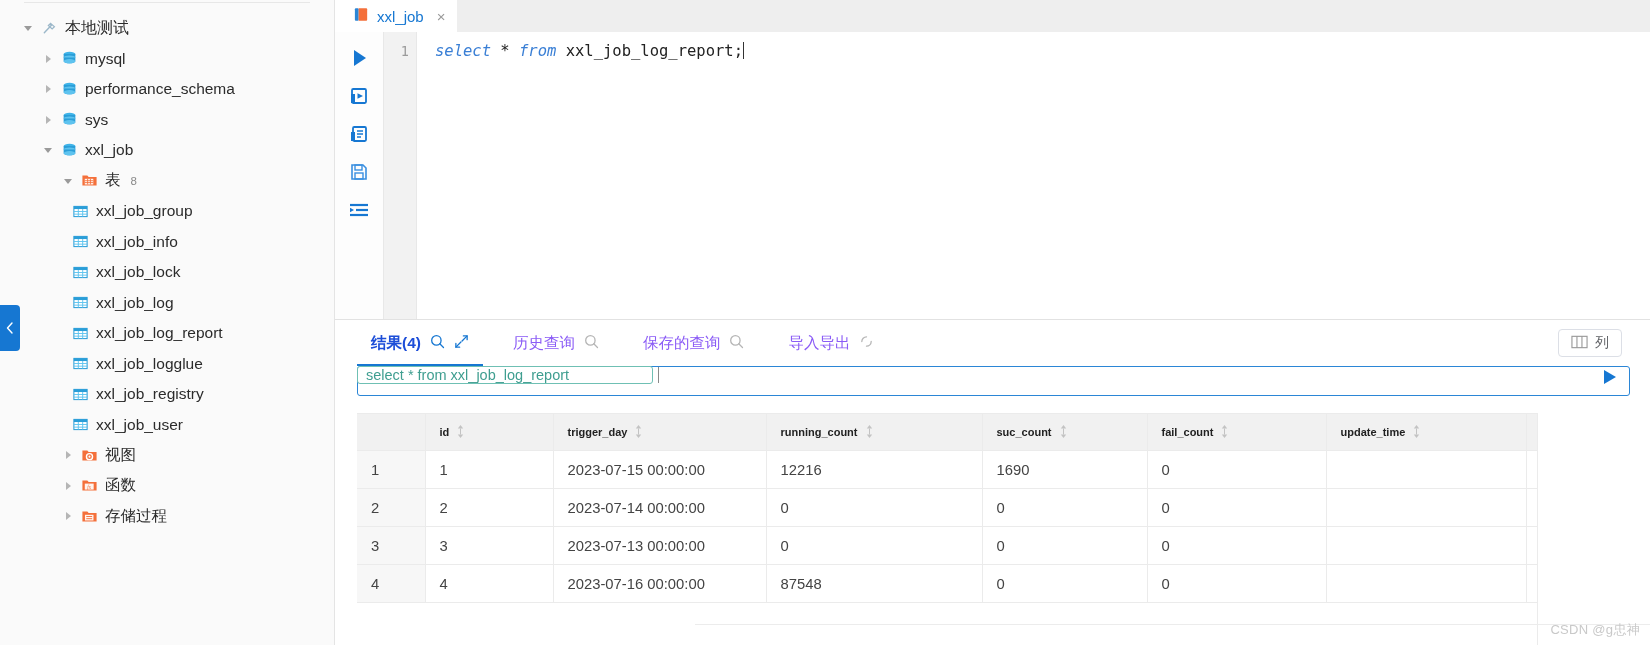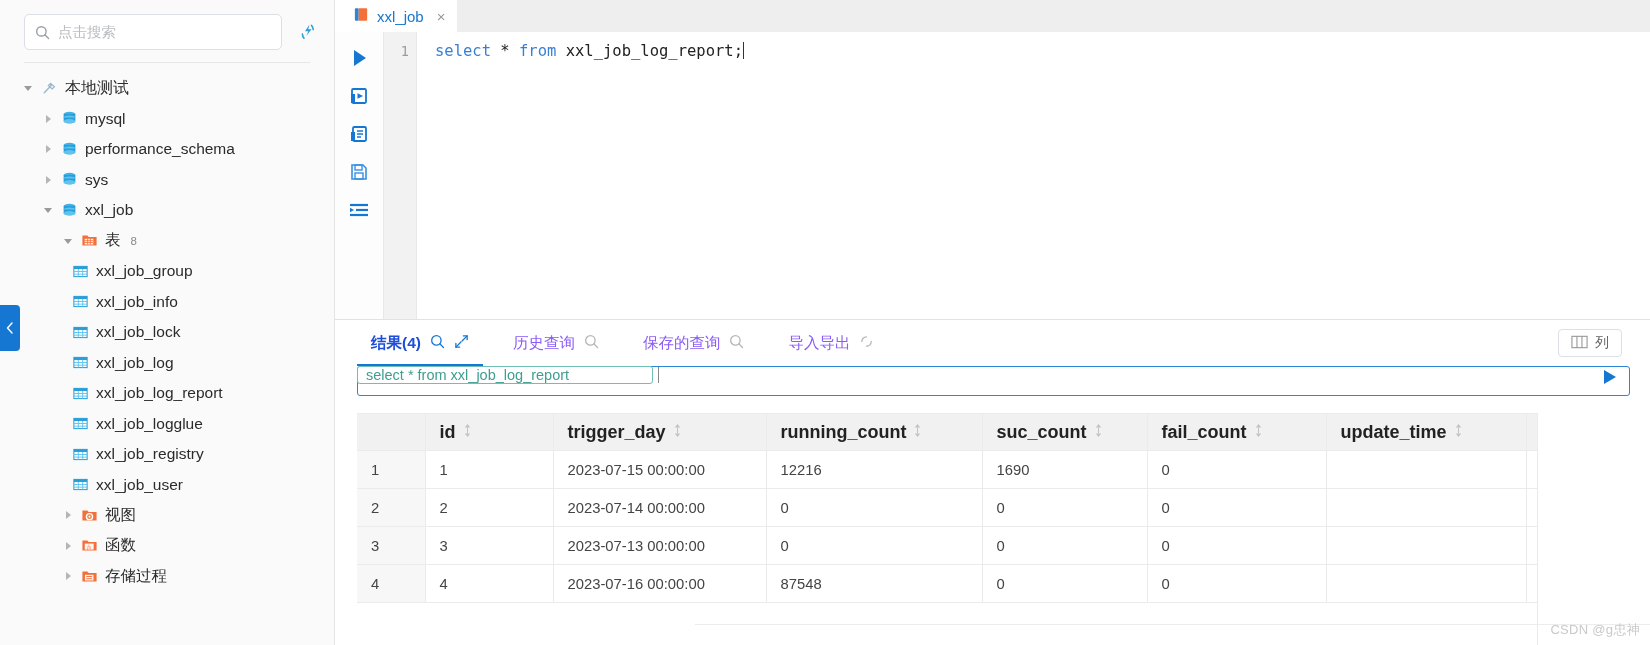--- a/index.html
+++ b/index.html
@@ -140,21 +140,21 @@
   }
   #code {
     flex: 1 1 auto;
     padding: 8px 0 0 18px;
     font-family: "DejaVu Sans Mono", "Liberation Mono", monospace;
     font-size: 15.5px;
     line-height: 22px;
     white-space: pre;
     color: #222;
   }
-  .kw { color: #3a7fd5; }
+  .kw { color: #3a7fd5; font-style: italic; }
   .op { color: #222; }
   .ident { color: #222; }
   #caret-bar {
     display: inline-block;
     width: 1px; height: 17px;
     background: #333;
     vertical-align: -3px;
   }
 
   
@@ -232,21 +232,21 @@
     padding: 0 0 0 14px;
     font-size: 14.8px;
     color: #444;
     overflow: hidden;
     white-space: nowrap;
   }
   table.grid thead th {
     background: #f1f1f1;
     color: #222;
     font-weight: bold;
-    font-size: 18px;
+    font-size: 11px;
     border-top: 1px solid #ebebeb;
     height: 37px;
     cursor: pointer;
   }
   table.grid thead th .hcell { display: flex; align-items: center; gap: 7px; }
   th.rownum-h, td.rownum {
     width: 68px;
     background: #f7f7f7;
     color: #8d8d8d;
     padding-left: 14px;
@@ -282,38 +282,20 @@
     left: 360px; right: 0; bottom: 20px;
     height: 1px; background: #ececec;
   }
 </style>
 </head>
 <body>
 
 <div id="app">
 
   <aside id="sidebar">
-    <div id="search-row">
-      <div id="search-box">
-        <span class="mag">
-          <svg width="15" height="15" viewBox="0 0 16 16">
-              <circle cx="6.8" cy="6.8" r="5" fill="none" stroke="#9aa0a6" stroke-width="1.5"></circle>
-              <line x1="10.5" y1="10.5" x2="14.5" y2="14.5" stroke="#9aa0a6" stroke-width="1.5" stroke-linecap="round"></line>
-            </svg>
-        </span>
-        <input id="search-input" value="" placeholder="点击搜索" style="">
-      </div>
-      <div class="refresh-btn">
-        <svg width="20" height="20" viewBox="0 0 20 20">
-          <path d="M11.5 2.5 L7 9.2 L10.4 9.2 L8.2 14 L13.6 7.2 L10.2 7.2 Z" fill="#2a9ed8"></path>
-          <path d="M13.6 3.4 a6.6 6.6 0 0 1 1.6 4.2" fill="none" stroke="#2a9ed8" stroke-width="1.6" stroke-linecap="round"></path>
-          <path d="M6 16.2 a6.6 6.6 0 0 1 -1.6 -4.2" fill="none" stroke="#2a9ed8" stroke-width="1.6" stroke-linecap="round"></path>
-        </svg>
-      </div>
-    </div>
     <div id="sidebar-divider"></div>
 
     <div id="tree">
         <div class="node lvl0">
           <span class="caret">
             <svg width="10" height="10" viewBox="0 0 10 10">
               <polygon points="1,3 9,3 5,8" fill="#9a9a9a"></polygon>
             </svg>
           </span>
           <span class="node-ico">

